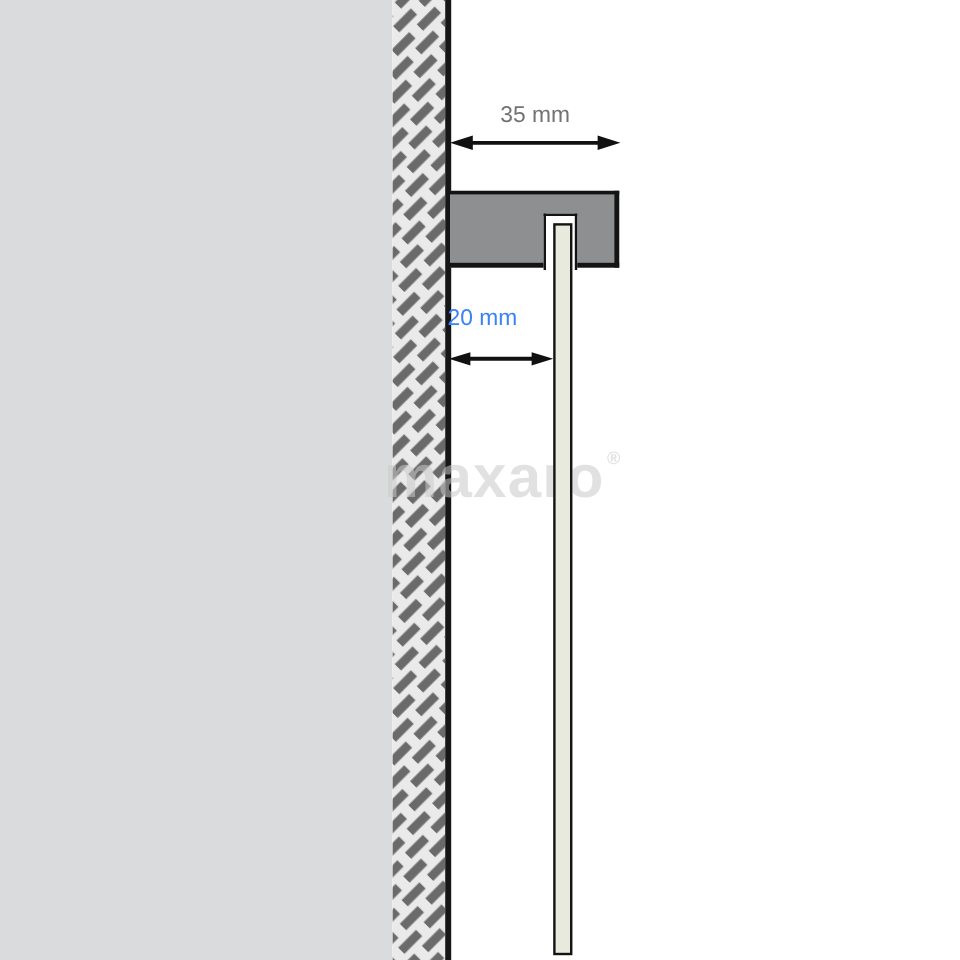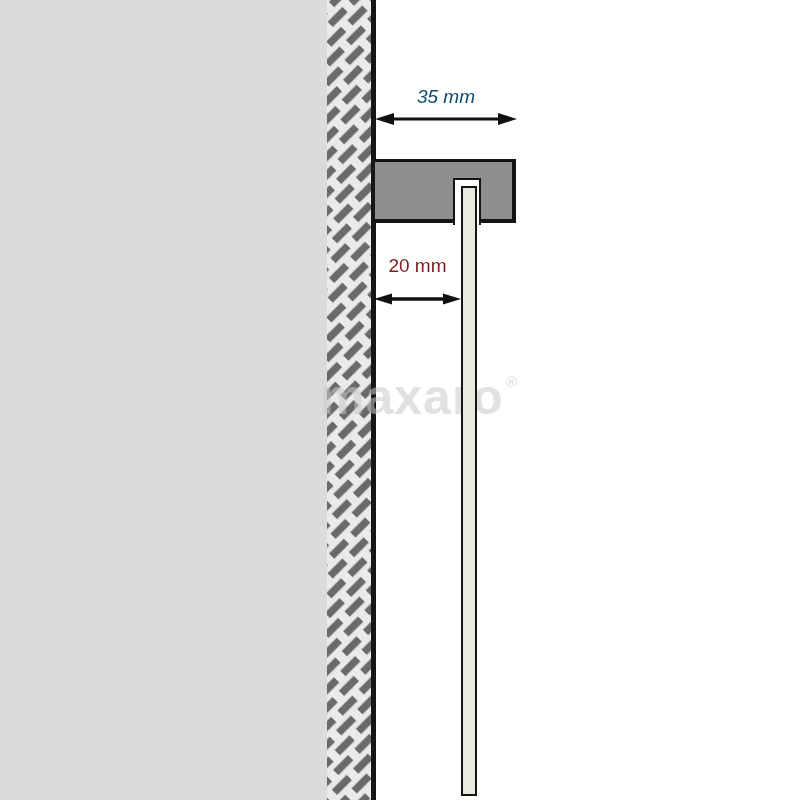--- a/index.html
+++ b/index.html
@@ -55,26 +55,26 @@
     box-sizing: border-box;
     background: #e8eadd;
     border: 2.5px solid #141414;
     z-index: 6;
   }
 
   
   .dim-arrow-35 { left: 374px; top: 111px; width: 144px; height: 16px; z-index: 4; }
   .dim-label-35 {
     left: 374px; top: 86px; width: 144px; z-index: 4;
-    text-align: center; font-size: 19px; color: #0c4a6e; white-space: nowrap; font-style: italic;
+    text-align: center; font-size: 19px; color: #737373; white-space: nowrap;
   }
   .dim-arrow-20 { left: 373px; top: 291px; width: 89px; height: 16px; z-index: 4; }
   .dim-label-20 {
     left: 373px; top: 255px; width: 89px; z-index: 4;
-    text-align: center; font-size: 19px; color: #7f1d1d; white-space: nowrap;
+    font-size: 19px; color: #3b82f6; white-space: nowrap;
   }
 </style>
 </head>
 <body>
 
 <div id="canvas">
 
   <div class="abs wall-fill"></div>
 
   <svg class="abs wall-hatch" width="44" height="800" viewBox="0 0 44 800" xmlns="http://www.w3.org/2000/svg">

